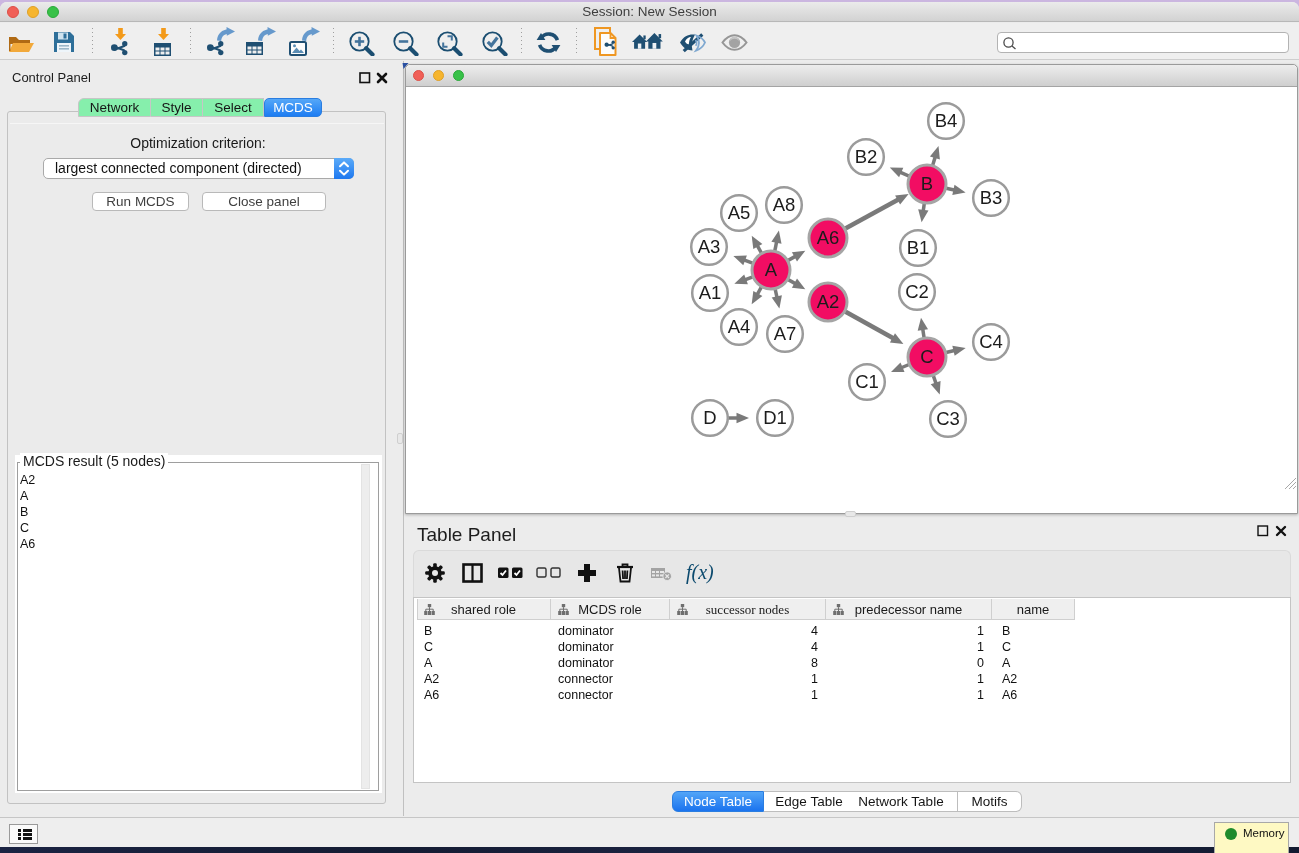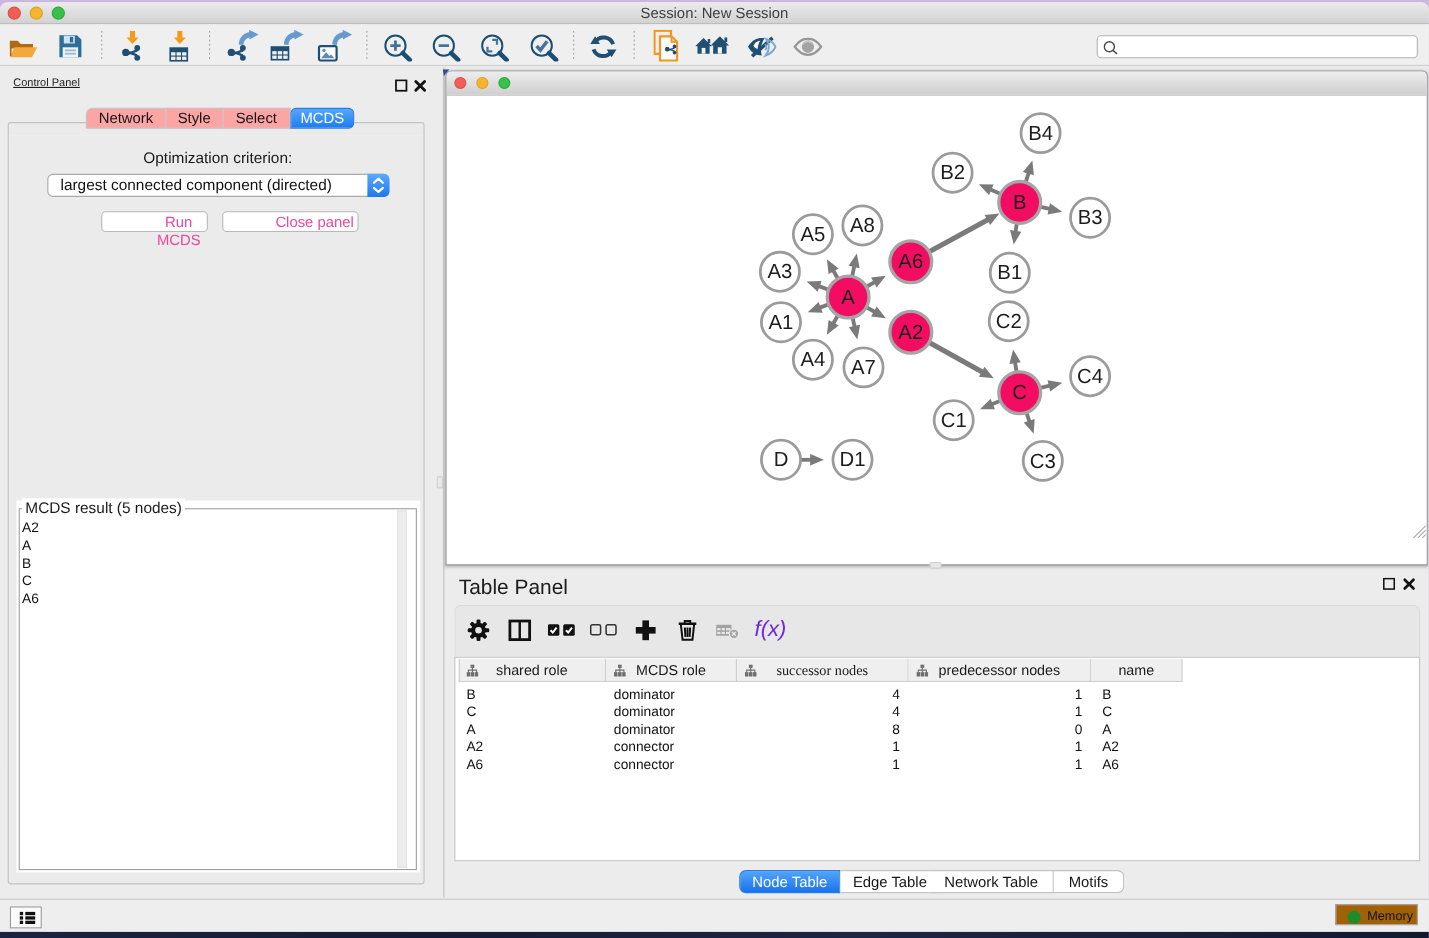--- a/index.html
+++ b/index.html
@@ -8,29 +8,29 @@
 .abs { position:absolute; }
 #deskbottom { left:0; top:847px; width:1299px; height:6px; background:linear-gradient(90deg,#1a2342,#141c33 30%,#1d2545 60%,#121a30); }
 #appwin { left:0; top:2px; width:1299px; height:845px; background:#ececec; border-radius:7px 7px 0 0; }
 #titlebar { left:0; top:2px; width:1299px; height:20px; background:linear-gradient(#ebebeb,#d2d2d2); border-bottom:1px solid #b8b8b8; border-radius:7px 7px 0 0; }
 .tl { width:12px; height:12px; border-radius:50%; top:6px; }
 #titletext { width:1299px; top:4px; text-align:center; font-size:13.5px; color:#3e3e3e; }
 #toolbar { left:0; top:23px; width:1299px; height:37px; background:#efefef; border-bottom:1px solid #cecece; }
 .tsep { top:28px; width:1px; height:27px; background-image:linear-gradient(#9f9f9f 33%, rgba(0,0,0,0) 0%); background-size:1px 4px; }
 #searchbox { left:997px; top:32px; width:292px; height:21px; background:#fff; border:1px solid #b3b3b3; border-radius:4px; }
 
-#cphead { left:12px; top:70px; font-size:10px; color:#1c1c1c;text-decoration:underline; }
+#cphead { left:12px; top:70px; font-size:13px; color:#1c1c1c; }
 #cp-outer { left:7px; top:111px; width:379px; height:693px; border:1px solid #c2c2c2; border-radius:3px; background:#ebebeb; }
-.tab { top:98px; height:19px; border:1px solid #c6c6c6; background:#fca5a5; font-size:13.5px; color:#151515; text-align:center; line-height:18px; }
+.tab { top:98px; height:19px; border:1px solid #c6c6c6; background:#86efac; font-size:13.5px; color:#151515; text-align:center; line-height:18px; }
 #tab-mcds { background:linear-gradient(#55a7f8,#1d7df2); color:#fff; border:1px solid #2a7de0; border-radius:5px 5px 5px 0; }
 #etchline { left:10px; top:123px; width:374px; height:1px; background:#d8d8d8; border-bottom:1px solid #f6f6f6; }
 #optlabel { left:0px; top:135px; width:396px; text-align:center; font-size:14px; color:#1a1a1a; }
 #combo { left:43px; top:158px; width:311px; height:21px; background:#fff; border:1px solid #a9a9a9; border-radius:5px; font-size:14px; color:#111; line-height:19px; padding-left:11px; }
 #combobtn { left:334px; top:158px; width:20px; height:21px; background:linear-gradient(#5babf9,#1e78ef); border-radius:0 5px 5px 0; }
-.btn { top:192px; height:19px; background:#fff; border:1px solid #b9b9b9; border-radius:4px; font-size:13.5px; color:#ec4899; text-align:center; line-height:17px;padding-left:44px; }
+.btn { top:192px; height:19px; background:#fff; border:1px solid #b9b9b9; border-radius:4px; font-size:13.5px; color:#404040; text-align:center; line-height:17px; }
 #resultbox { left:15px; top:455px; width:367px; height:338px; background:#fff; }
 #fieldset { left:2px; top:7px; width:362px; height:329px; border:1px solid #9e9e9e; }
 #fslegend { left:5px; top:-2px; background:#fff; padding:0 3px; font-size:14px; color:#1a1a1a; }
 #fslist { left:5px; top:17px; font-size:12.5px; color:#111; line-height:16px; }
 #fstrack { left:346px; top:9px; width:9px; height:325px; background:#ededed; border:1px solid #e3e3e3; }
 
 #vdiv { left:403px; top:61px; width:1px; height:755px; background:#c0c0c0; }
 #vgrip { left:397px; top:433px; width:6px; height:11px; background:#e8e8e8; border:1px solid #cfcfcf; border-radius:2px; }
 #hgrip { left:845px; top:511px; width:11px; height:6px; background:#e8e8e8; border:1px solid #cfcfcf; border-radius:2px; }
 
@@ -45,21 +45,21 @@
 #tablebox { left:413px; top:597px; width:878px; height:186px; background:#fff; border:1px solid #c4c4c4; }
 .th { top:599px; height:21px; background:#efefef; border-right:1px solid #cfcfcf; border-bottom:1px solid #cfcfcf; font-size:13px; color:#1a1a1a; text-align:center; line-height:21px; }
 .td { font-size:12.5px; color:#111; height:16px; line-height:16px; }
 
 .btab { top:791px; height:21px; background:#fff; border:1px solid #bdbdbd; font-size:13.5px; color:#151515; text-align:center; line-height:20px; }
 #btab-node { background:linear-gradient(#52a5f8,#1a73ee); color:#fff; border-color:#2a7de0; border-radius:6px 0 0 6px; }
 #btab-motifs { border-radius:0 6px 6px 0; }
 
 #statusbar { left:0; top:817px; width:1299px; height:30px; background:#eeeeee; border-top:1px solid #c6c6c6; }
 #listbtn { left:9px; top:824px; width:29px; height:20px; background:#fafafa; border:1px solid #9a9a9a; }
-#membtn { left:1214px; top:822px; width:75px; height:19px; background:#a16207; border:1px solid #a8a8a8; font-size:11.5px; color:#111;padding-left:12px; }
+#membtn { left:1214px; top:822px; width:75px; height:32px; background:#fef9c3; border:1px solid #a8a8a8; font-size:11.5px; color:#111;padding-left:12px; }
 </style>
 </head>
 <body>
 <div class="abs" id="appwin"></div>
 <div class="abs" id="deskbottom"></div>
 <div class="abs" id="titlebar"></div>
 <div class="abs tl" style="left:7px;background:#f05f57;border:1px solid #dd4f47;"></div>
 <div class="abs tl" style="left:27px;background:#f6b52e;border:1px solid #e0a025;"></div>
 <div class="abs tl" style="left:47px;background:#38c148;border:1px solid #2aa93a;"></div>
 <div class="abs" id="titletext">Session: New Session</div>
@@ -438,26 +438,26 @@
       <rect x="1" y="5" width="3" height="2"></rect>
       <rect x="5" y="5" width="3" height="2"></rect>
       <rect x="9" y="5" width="4" height="2"></rect>
       <rect x="1" y="8.4" width="3" height="2"></rect>
       <rect x="5" y="8.4" width="3" height="2"></rect>
       <rect x="9" y="8.4" width="4" height="2"></rect>
     </g>
     <circle cx="16.2" cy="10.2" r="4.3" fill="#a3a3a3" stroke="#e7e7e7" stroke-width="1"></circle>
     <path d="M14.4 8.4 L18 12 M18 8.4 L14.4 12" stroke="#e7e7e7" stroke-width="1.3"></path>
   </svg>
-<div class="abs" style="left:686px;top:561px;font-family:Liberation Sans, sans-serif;font-style:italic;font-size:20px;color:#6d28d9;">f(x)</div>
+<div class="abs" style="left:686px;top:561px;font-family:Liberation Serif, serif;font-style:italic;font-size:20px;color:#0c4a6e;">f(x)</div>
 <div class="abs" id="tablebox"></div>
 <div class="abs th" style="left:417px;width:134px;">shared role</div>
 <div class="abs th" style="left:551px;width:119px;">MCDS role</div>
 <div class="abs th" style="left:670px;width:156px;font-family:Liberation Serif, serif;">successor nodes</div>
-<div class="abs th" style="left:826px;width:166px;">predecessor nodes</div>
+<div class="abs th" style="left:826px;width:166px;">predecessor name</div>
 <div class="abs th" style="left:992px;width:83px;">name</div>
 <svg class="abs" style="left:424px;top:604px;" width="11" height="12" viewBox="0 0 11 12">
     <g fill="#6f6f6f">
       <rect x="3.8" y="0" width="3.4" height="3.2"></rect>
       <rect x="0.2" y="7" width="3.2" height="4"></rect>
       <rect x="3.9" y="7" width="3.2" height="4"></rect>
       <rect x="7.6" y="7" width="3.2" height="4"></rect>
     </g>
     <g stroke="#6f6f6f" stroke-width="1" fill="none">
       <line x1="5.5" y1="3.2" x2="5.5" y2="7"></line>

